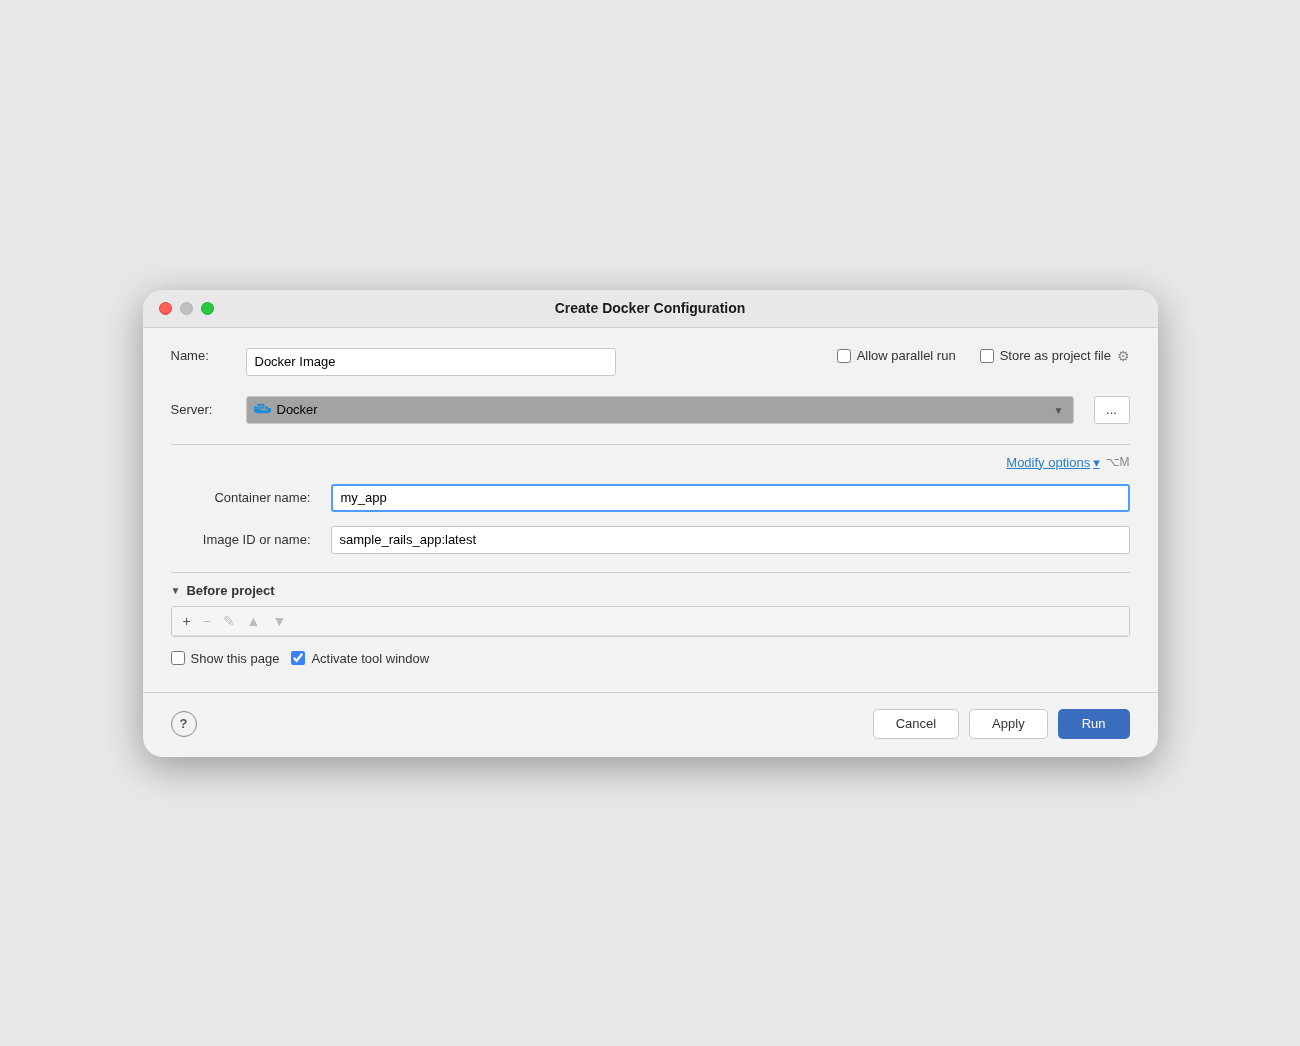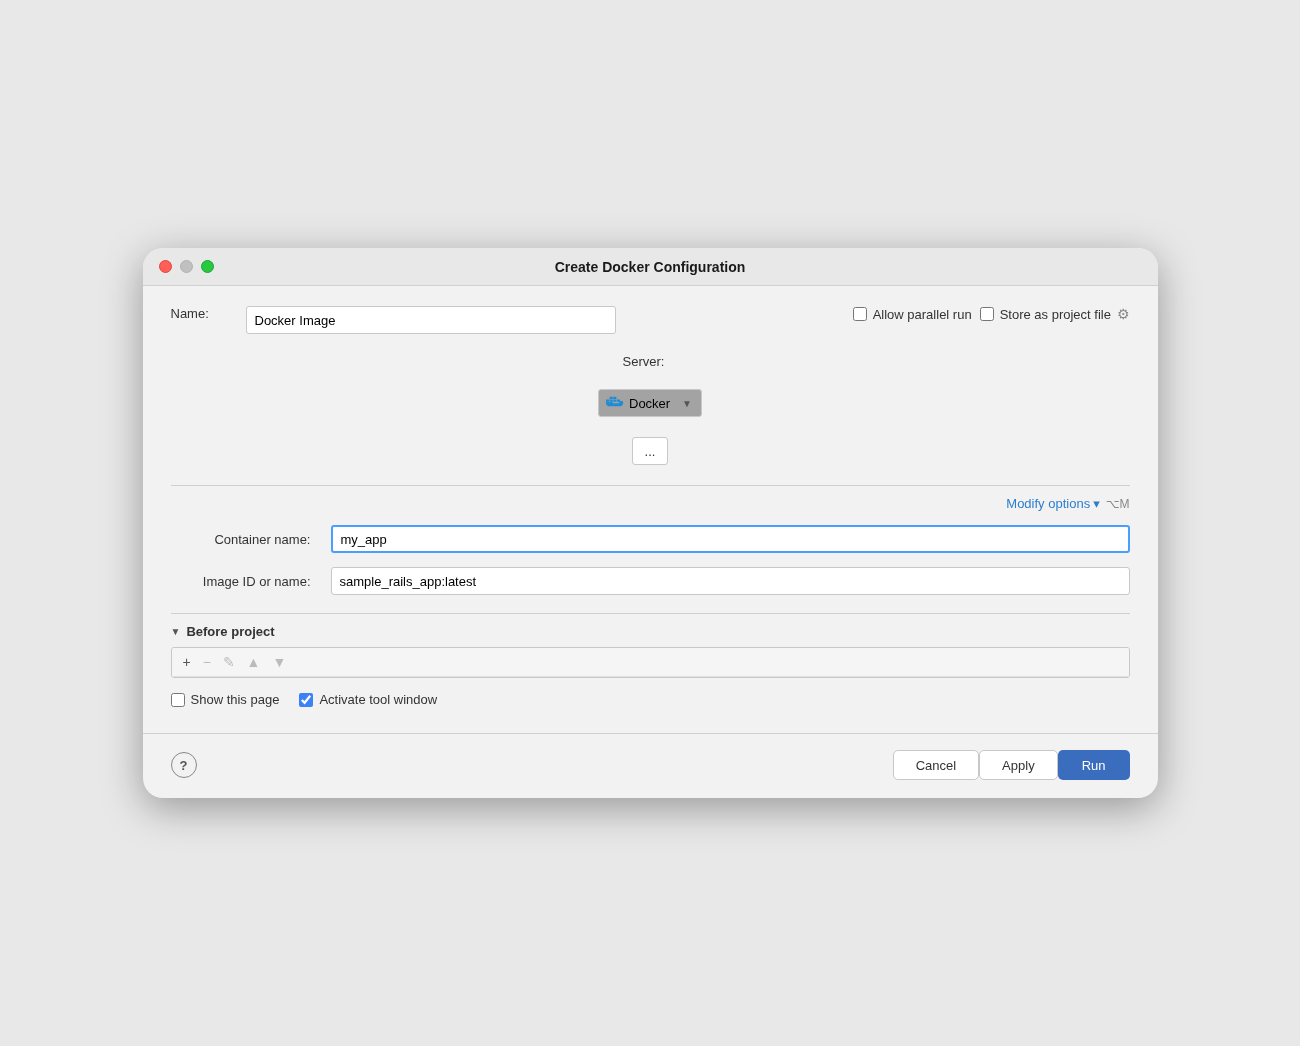--- a/index.html
+++ b/index.html
@@ -73,21 +73,21 @@
       border: 1px solid #c8c8c8;
       border-radius: 3px;
       padding: 0 8px;
       font-size: 13px;
       background: #fff;
       outline: none;
     }
     .checkboxes-row {
       display: flex;
       align-items: center;
-      gap: 8px;
+      gap: 24px;
       margin-left: auto;
     }
     .checkbox-item {
       display: flex;
       align-items: center;
       gap: 6px;
       font-size: 13px;
       color: #333;
     }
     .checkbox-item input[type=checkbox] {
@@ -100,21 +100,20 @@
       color: #888;
       cursor: pointer;
     }
 
     
     .server-row {
       display: flex;
       align-items: center;
       gap: 20px;
       margin-bottom: 20px;
-      flex-direction: column;
     }
     .server-label {
       font-size: 13px;
       color: #333;
       min-width: 55px;
     }
     .server-select-wrapper {
       flex: 1;
       position: relative;
       display: flex;
@@ -186,20 +185,21 @@
     }
     .modify-options-btn {
       background: none;
       border: none;
       color: #2b7fce;
       font-size: 13px;
       cursor: pointer;
       display: flex;
       align-items: center;
       gap: 3px;
+      text-decoration: underline;
     }
     .modify-options-shortcut {
       color: #888;
       font-size: 12px;
     }
 
     
     .field-row {
       display: flex;
       align-items: center;
@@ -290,21 +290,21 @@
       height: 16px;
       display: inline-flex;
       align-items: center;
       justify-content: center;
     }
 
     
     .bottom-checkboxes {
       display: flex;
       align-items: center;
-      gap: 20px;
+      gap: 12px;
       margin-top: 14px;
     }
     .checkbox-item-blue input[type=checkbox] {
       accent-color: #3b82f6;
     }
 
     
     .footer {
       display: flex;
       align-items: center;
@@ -322,20 +322,21 @@
       cursor: pointer;
       display: flex;
       align-items: center;
       justify-content: center;
       font-size: 13px;
       color: #555;
       font-weight: 600;
     }
     .footer-right {
       display: flex;
+      gap: 10px;
     }
     .btn-cancel, .btn-apply {
       height: 30px;
       padding: 0 22px;
       border: 1px solid #c8c8c8;
       border-radius: 5px;
       background: #fff;
       font-size: 13px;
       cursor: pointer;
       color: #333;

